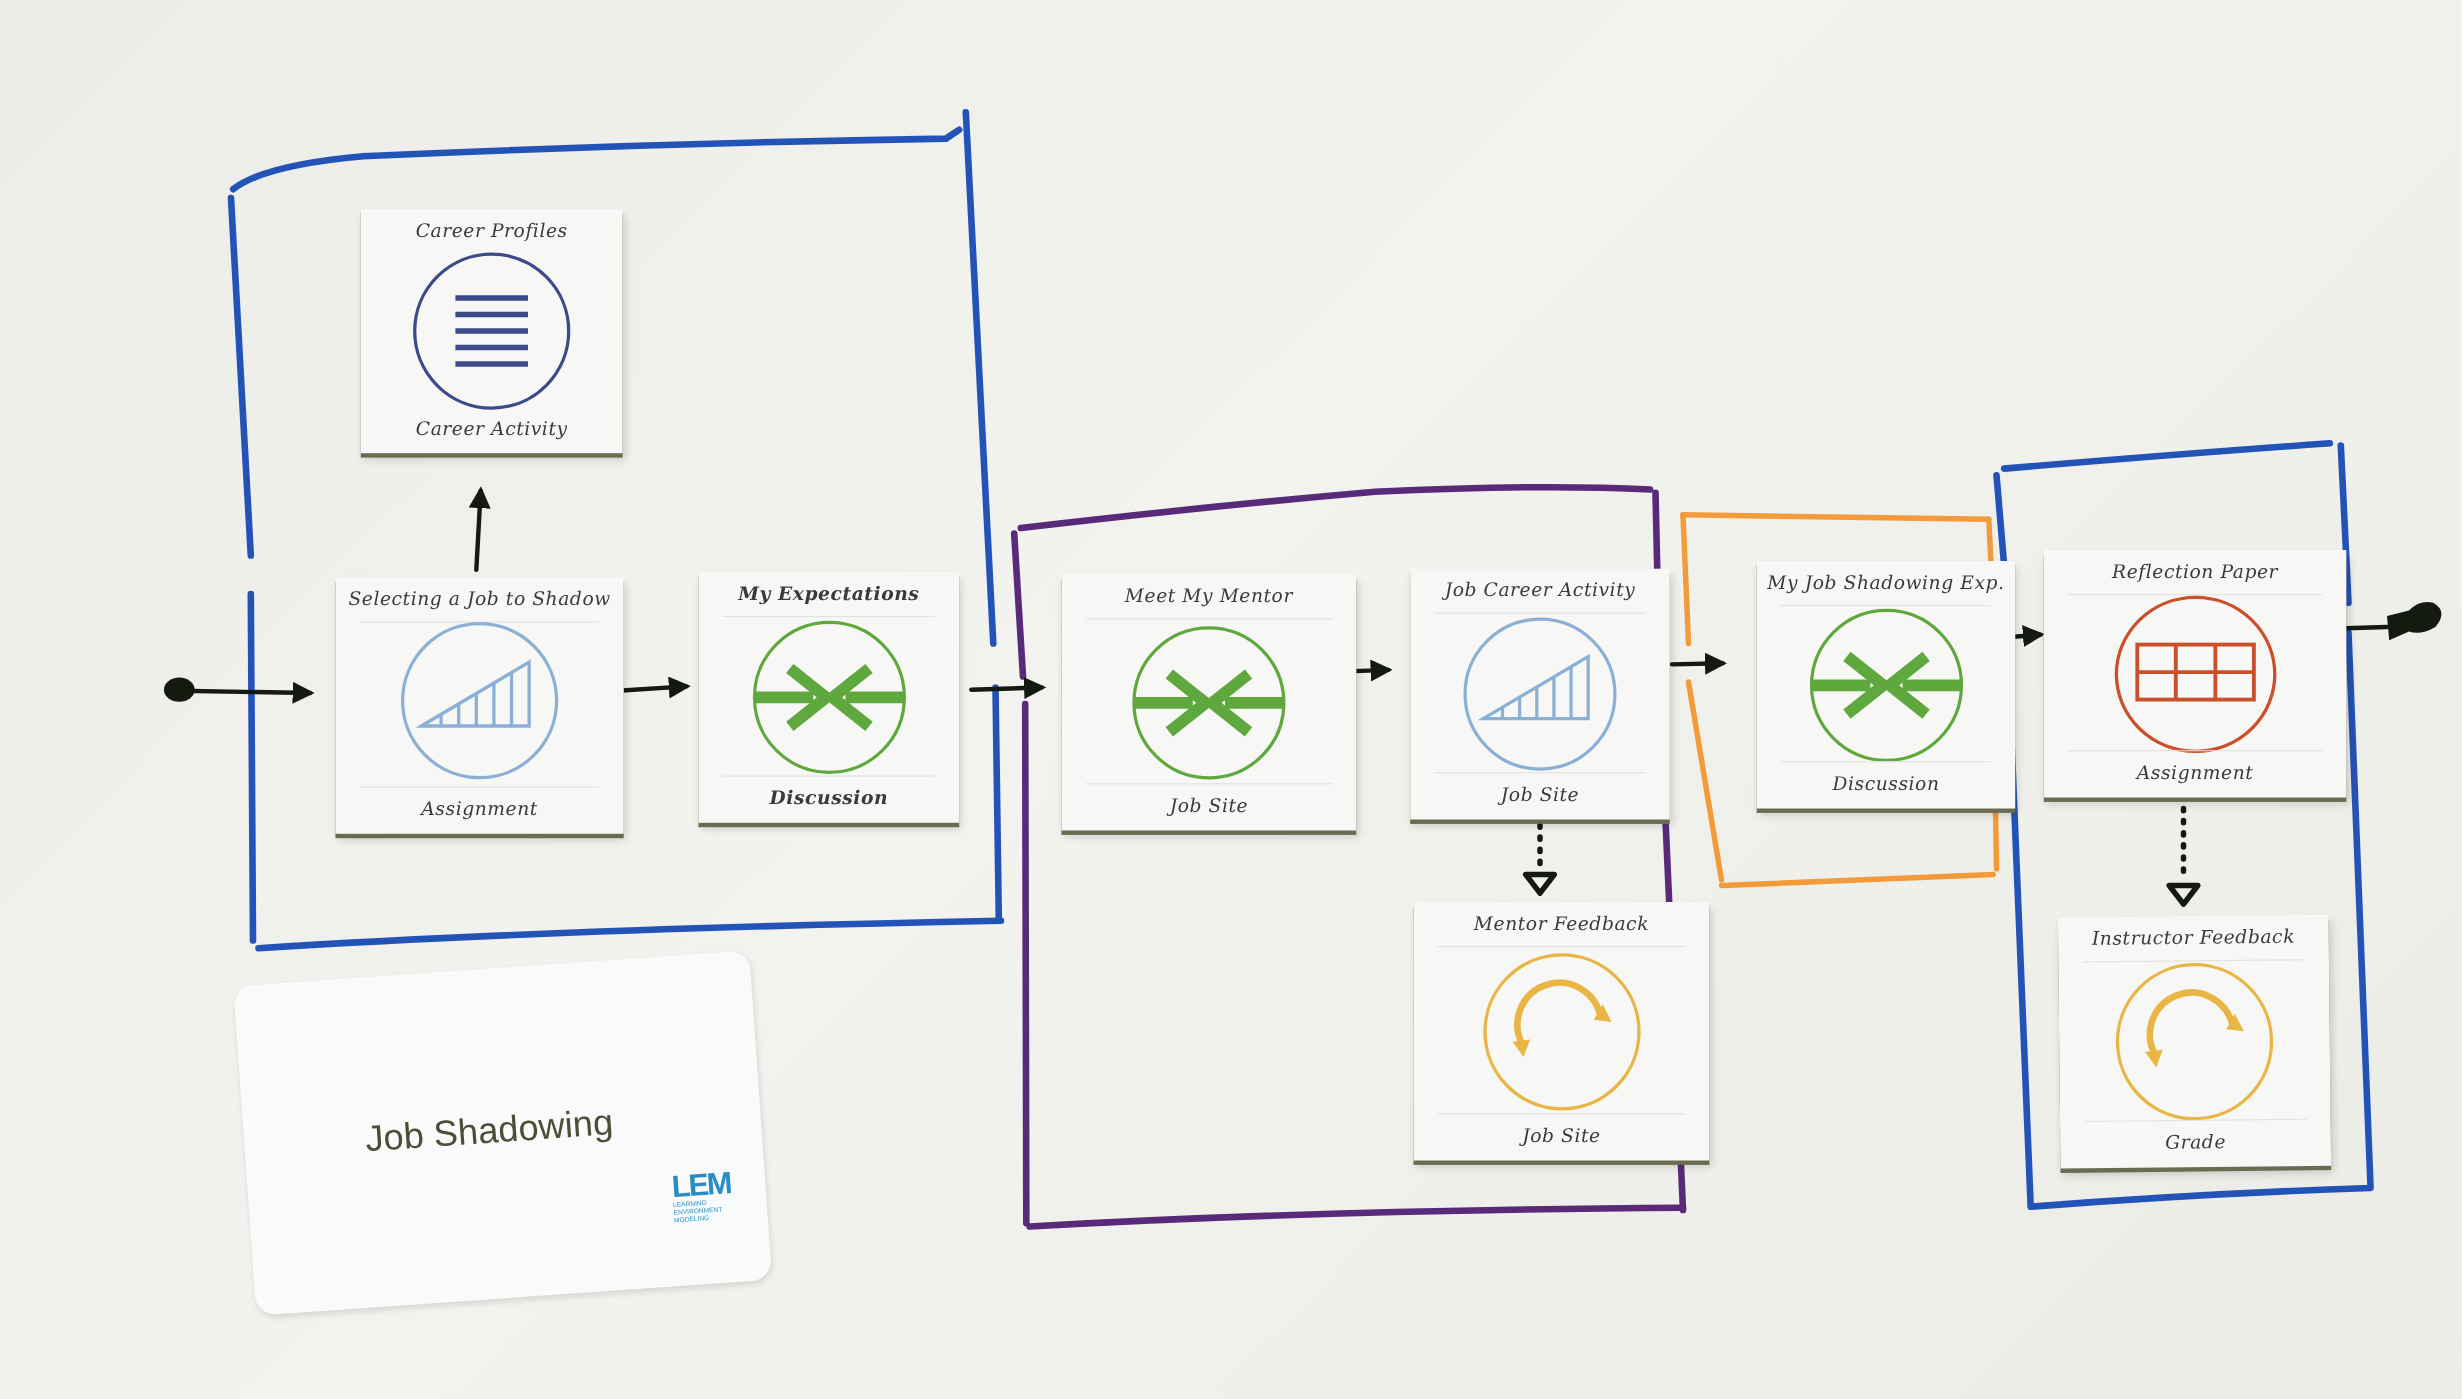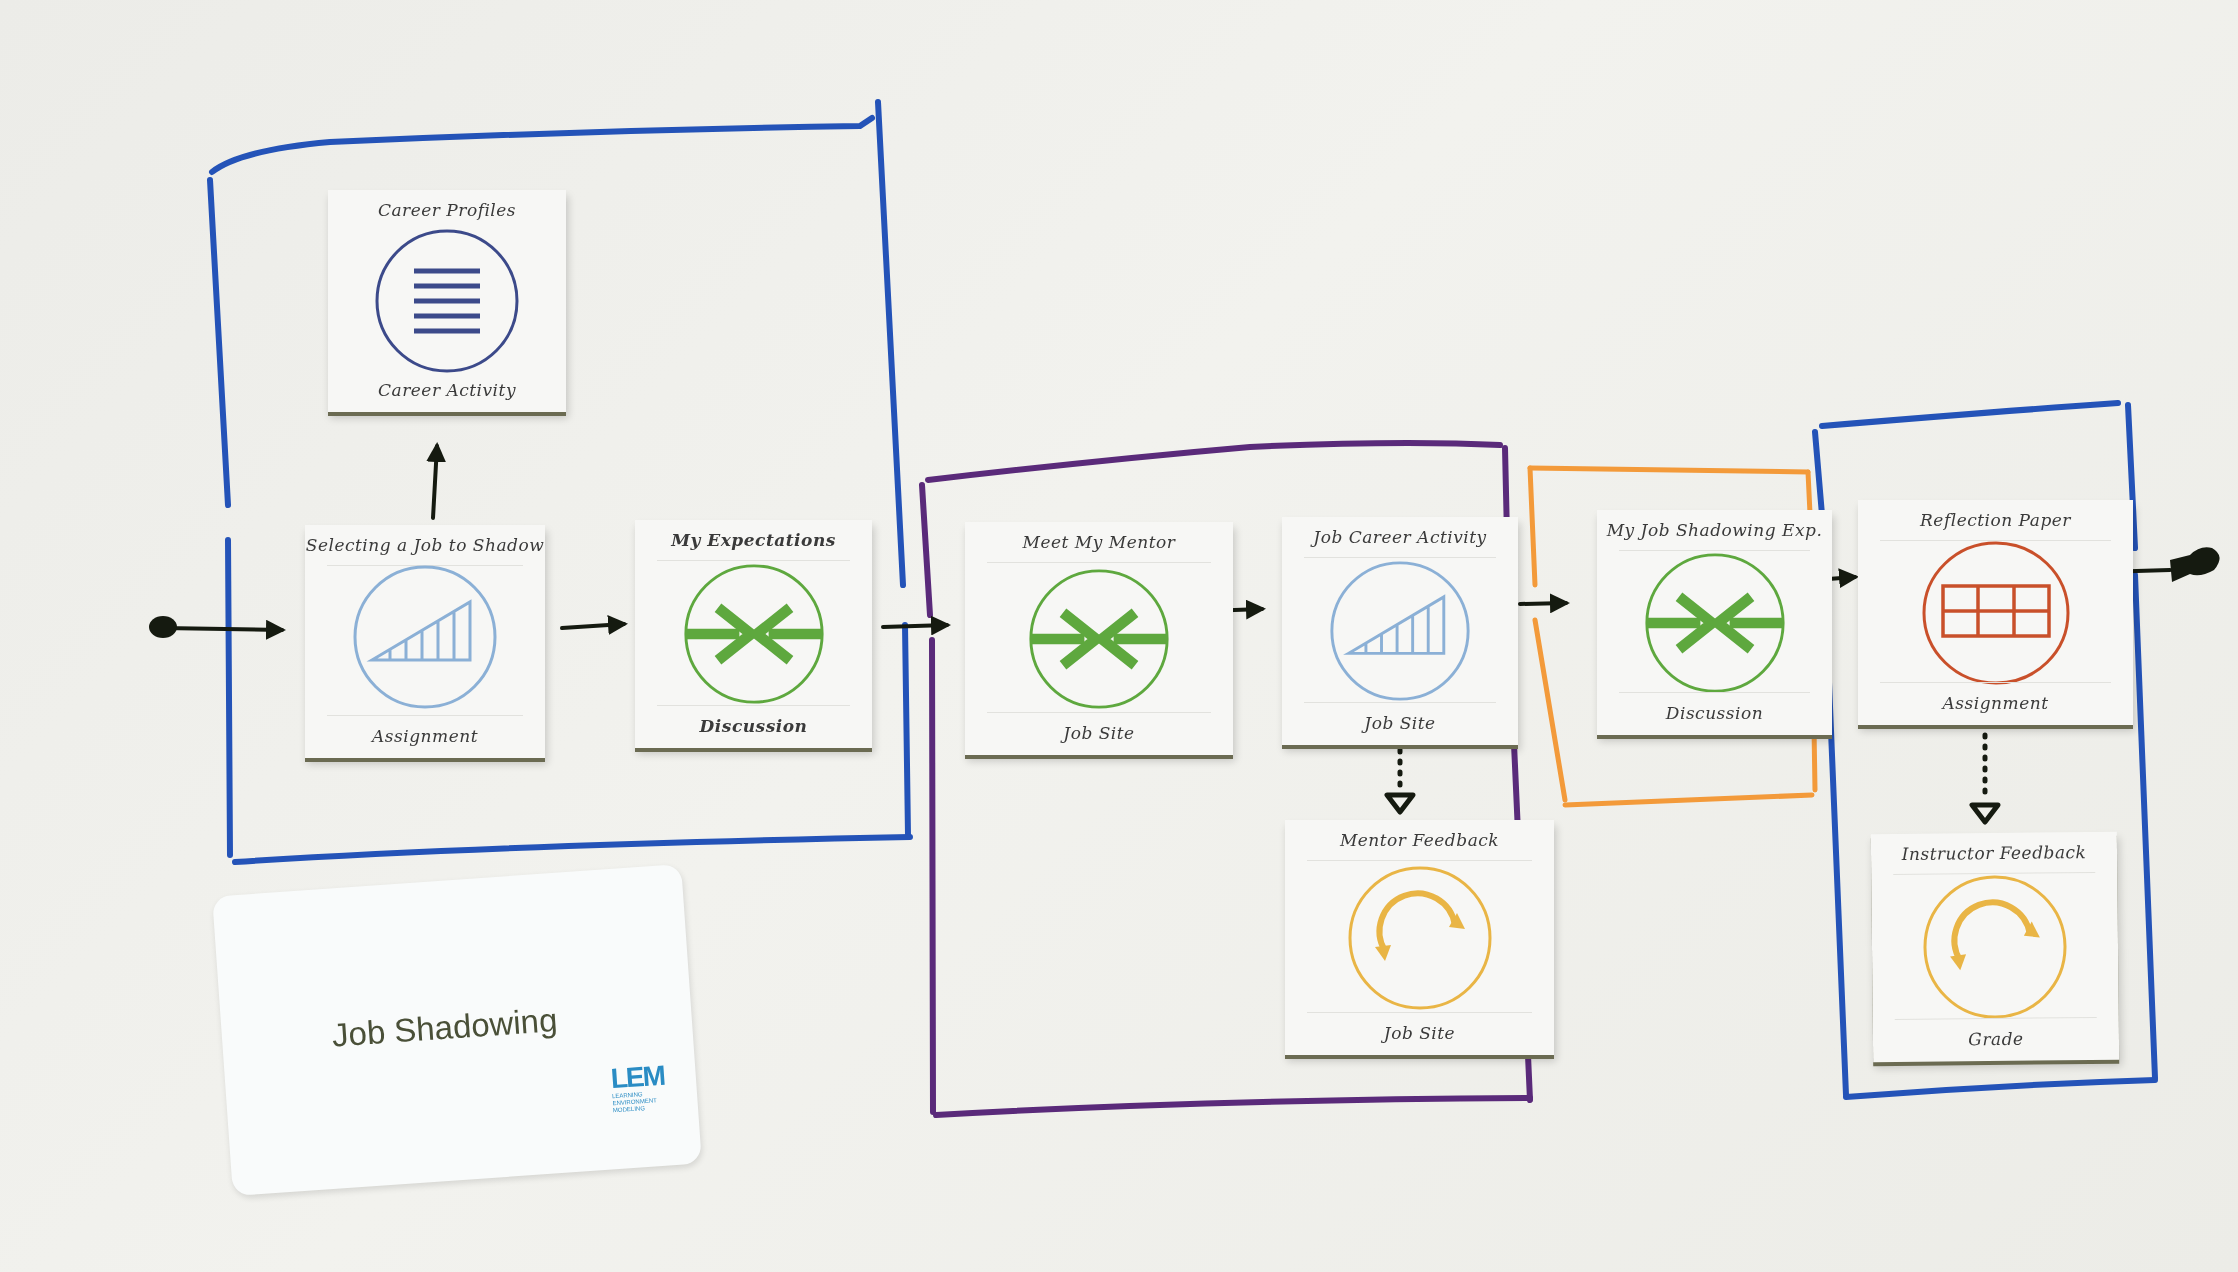--- a/index.html
+++ b/index.html
@@ -95,21 +95,21 @@
         <line x1="42" y1="45" x2="108" y2="45"></line>
         <line x1="42" y1="60" x2="108" y2="60"></line>
         <line x1="42" y1="75" x2="108" y2="75"></line>
         <line x1="42" y1="90" x2="108" y2="90"></line>
         <line x1="42" y1="105" x2="108" y2="105"></line>
       </g>
   </svg>
   <div class="foot">Career Activity</div>
 </div>
 
-<div class="card" style="left:305px;top:525px;width:240px;height:233px;">
+<div class="card" style="left:305px;top:525px;width:240px;height:233px;padding-left:22px;">
   <div class="title">Selecting a Job to Shadow</div>
   <div class="tline"></div>
   <svg class="icon" width="150" height="150" viewBox="0 0 150 150" style="top:48%;">
     <circle cx="75" cy="75" r="70" fill="none" stroke="#8bb0d6" stroke-width="3"></circle>
     <path d="M22,98 L120,40 L120,98 Z M40,98 L40,88 M56,98 L56,78 M72,98 L72,69 M88,98 L88,60 M104,98 L104,50" fill="none" stroke="#8bb0d6" stroke-width="3"></path>
   </svg>
   <div class="bline"></div>
   <div class="foot">Assignment</div>
 </div>
 

